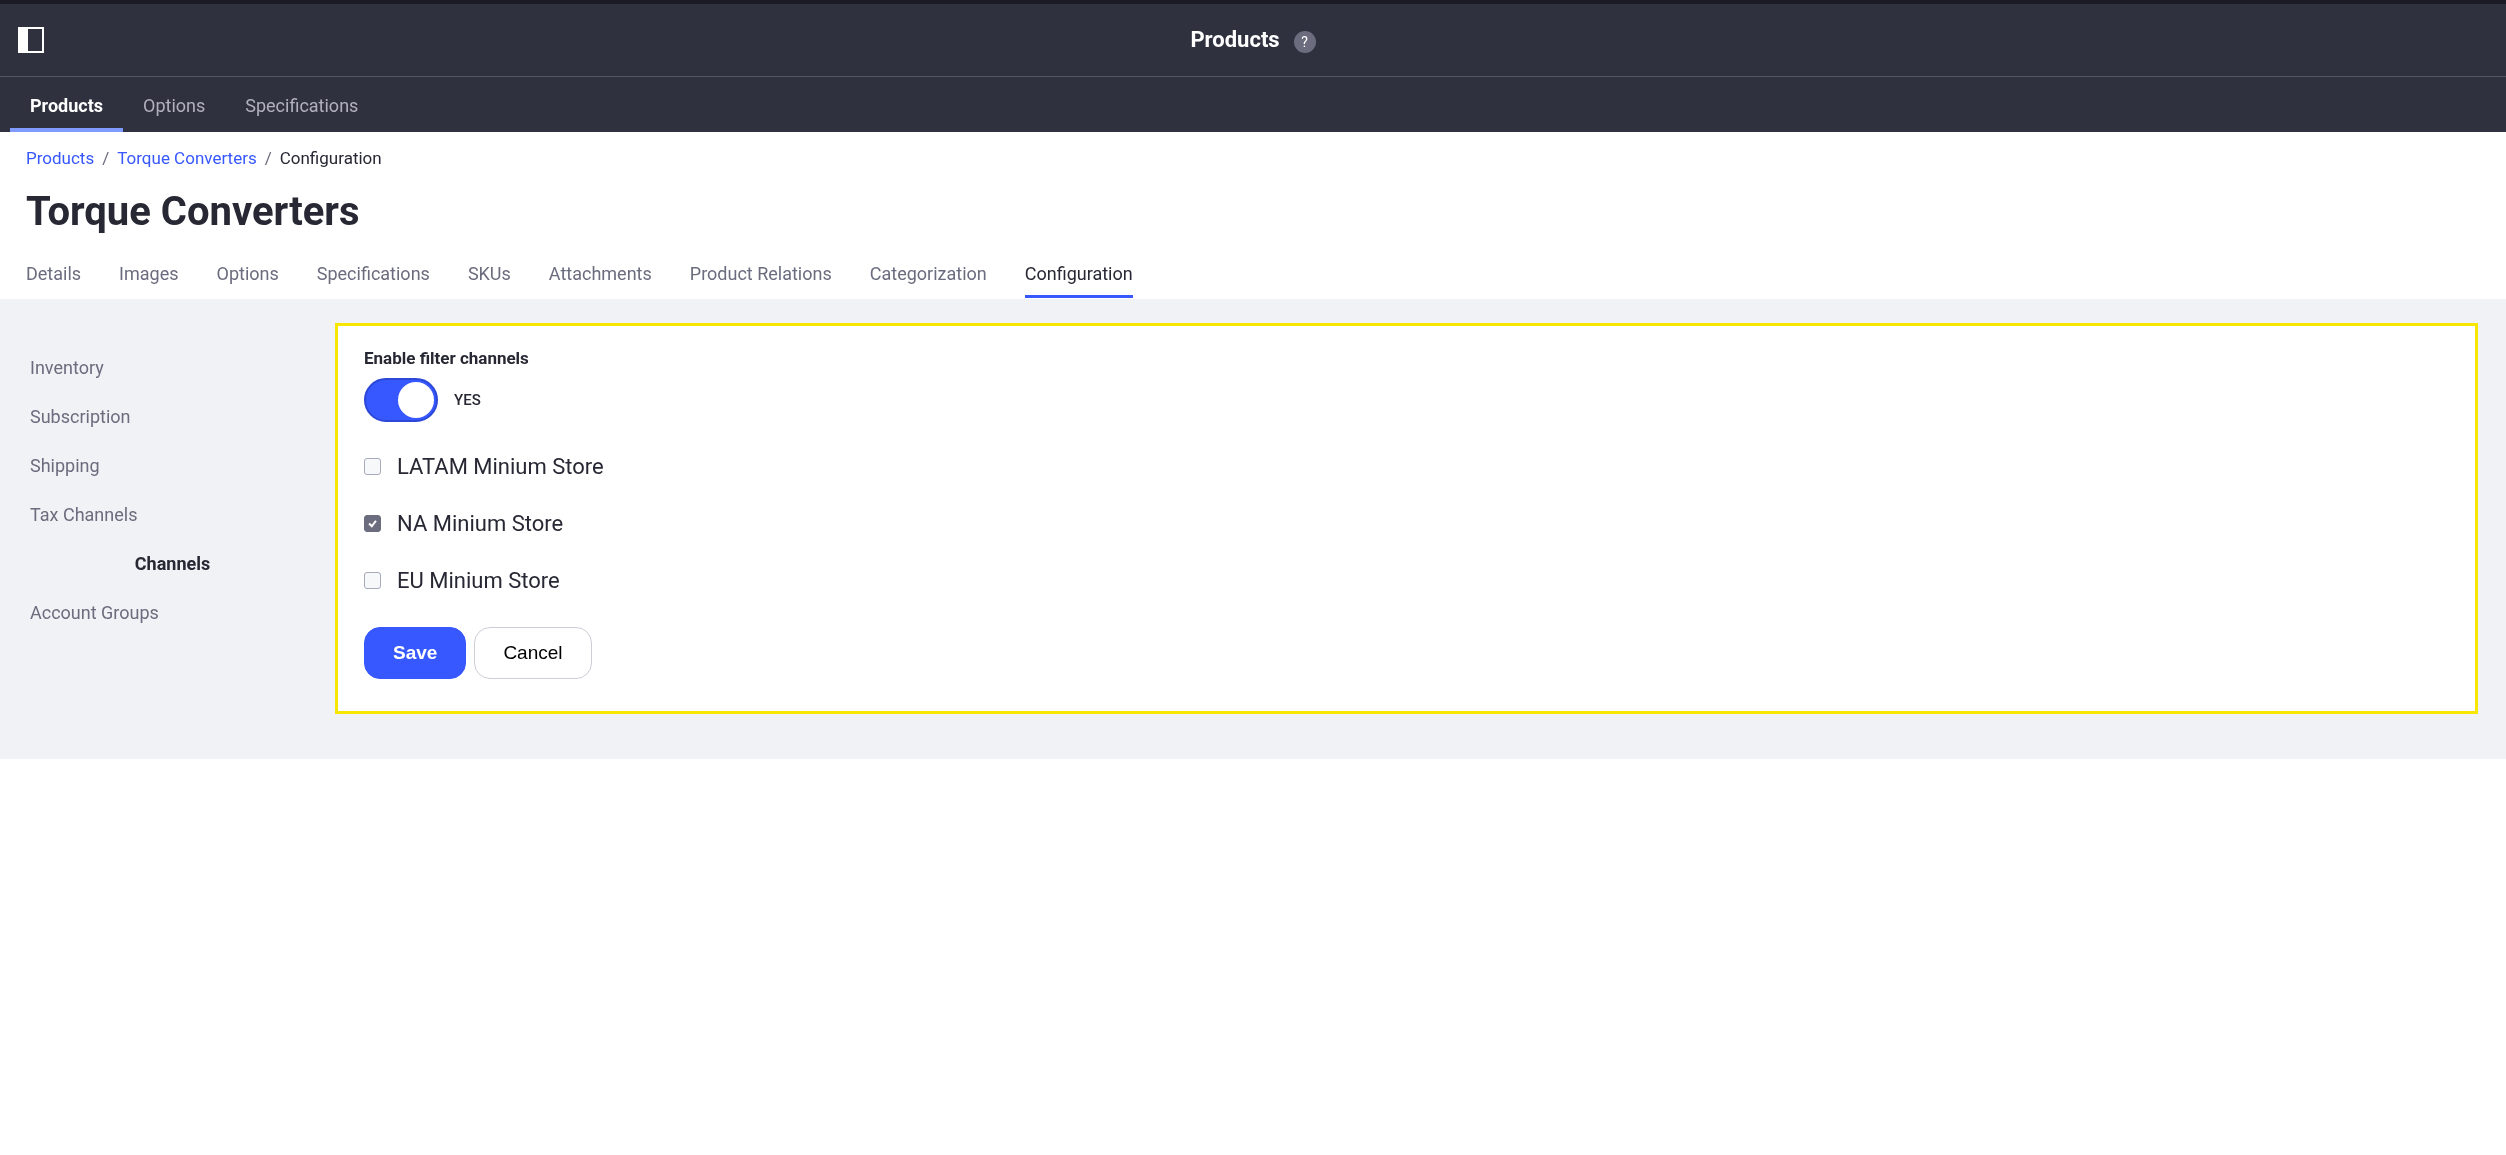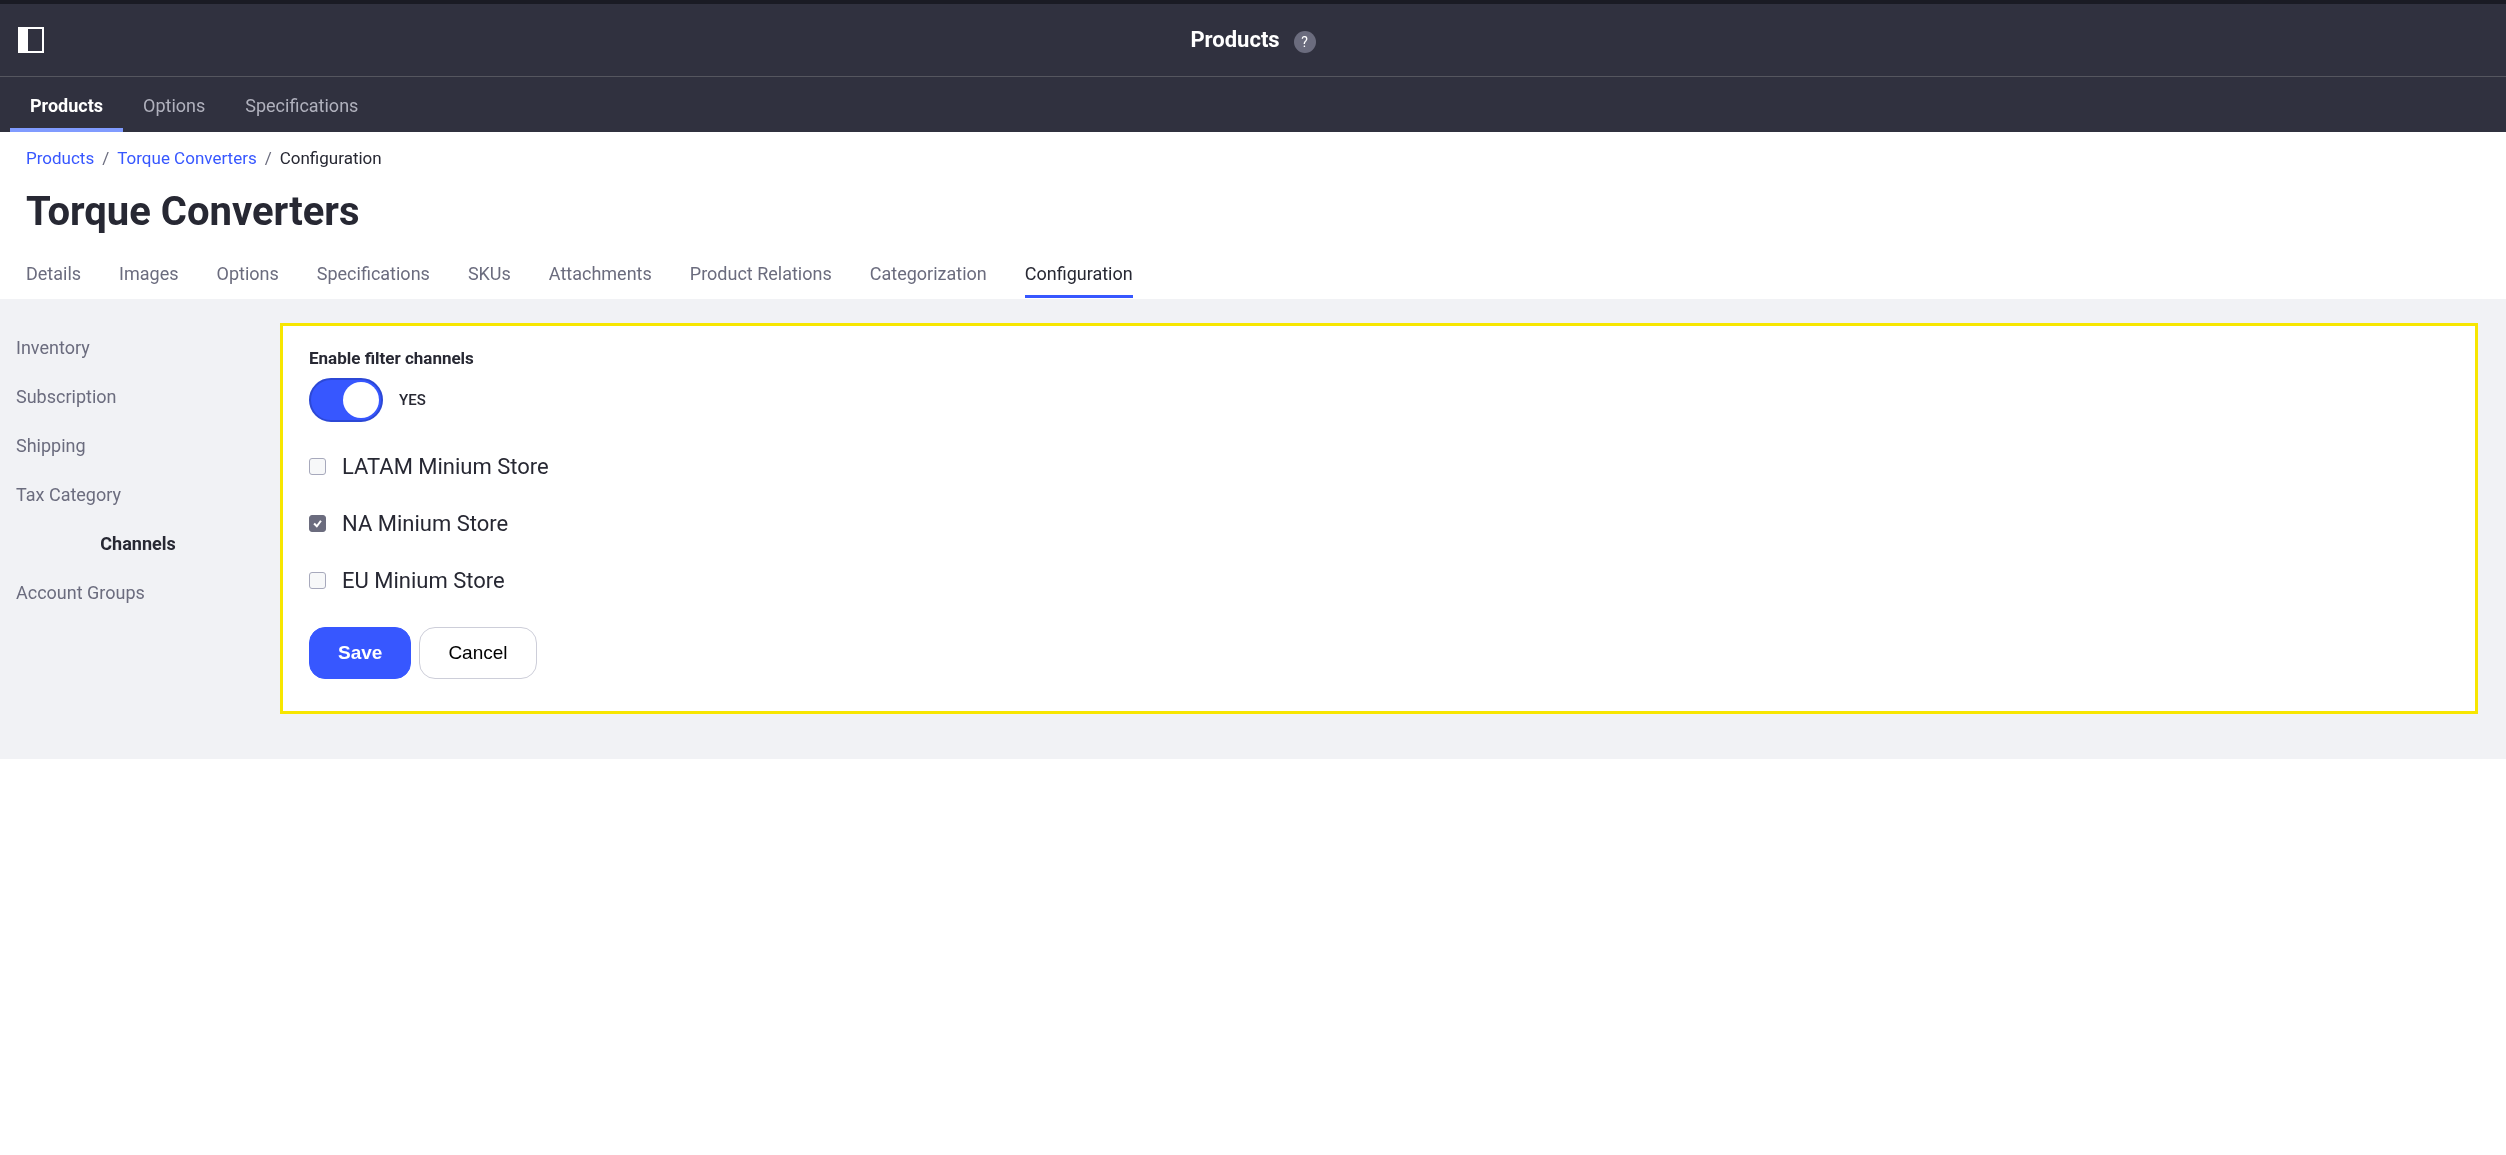--- a/index.html
+++ b/index.html
@@ -125,22 +125,23 @@
   }
 
   
   .content-area {
     background: #f1f2f5;
     display: flex;
     min-height: 460px;
     padding-bottom: 20px;
   }
   .side-nav {
-    width: 280px;
-    padding: 24px 20px 20px 16px;
+    width: 335px;
+    padding: 24px 20px 20px 30px;
+    margin-top: 20px;
   }
   .side-nav ul { list-style: none; }
   .side-nav li {
     padding: 14px 0;
     color: #6b6c7e;
     font-size: 18px;
     cursor: pointer;
   }
   .side-nav li.active {
     color: #272833;
@@ -285,21 +286,21 @@
       </ul>
   </nav>
 </div>
 
 <div class="content-area">
   <aside class="side-nav">
     <ul id="side-nav-list">
         <li>Inventory</li>
         <li>Subscription</li>
         <li>Shipping</li>
-        <li>Tax Category</li>
+        <li>Tax Channels</li>
         <li class="active">Channels</li>
         <li>Account Groups</li>
       </ul>
   </aside>
   <div class="config-panel-wrap">
     <div class="config-panel">
       <div class="toggle-label">Enable filter channels</div>
       <div class="toggle-row">
         <div class="toggle">
           <div class="knob"></div>

